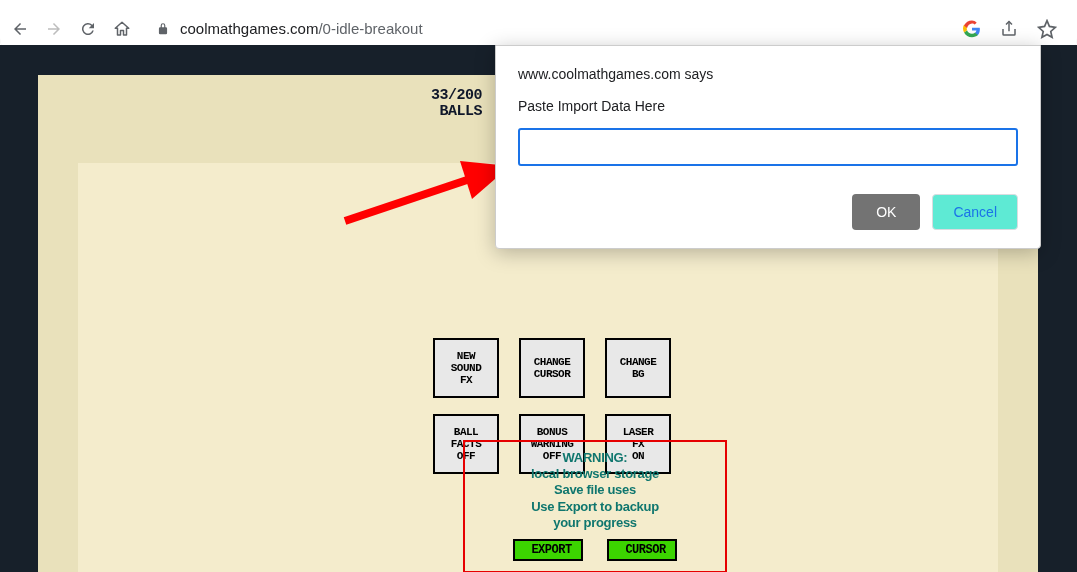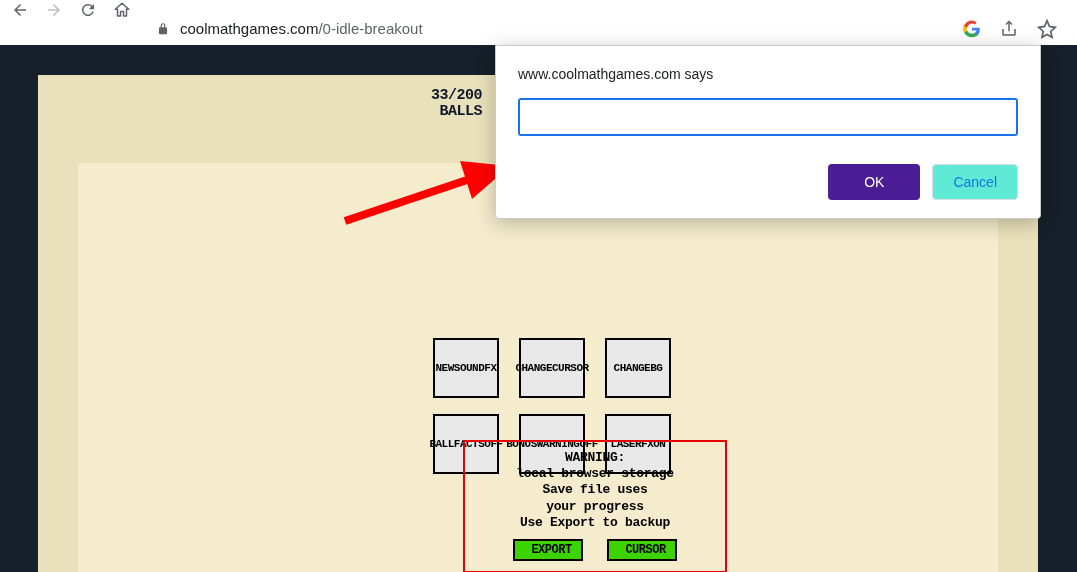--- a/index.html
+++ b/index.html
@@ -1,51 +1,51 @@
 <!DOCTYPE html>
 <html><head>
 <meta charset="utf-8">
 <style>
   * { box-sizing: border-box; margin: 0; padding: 0; }
   body { width: 1077px; height: 572px; overflow: hidden; font-family: Arial, sans-serif; background: #fff; position: relative; }
 
   
-  .chrome-bar { height: 58px; background: #fff; border-bottom: 1px solid #e0e0e0; display: flex; padding: 0 10px; gap: 14px; border-radius: 20px; }
+  .chrome-bar { height: 58px; background: #fff; border-bottom: 1px solid #e0e0e0; display: flex; align-items: center; padding: 0 10px; gap: 14px; border-radius: 20px; }
   .nav-btn { width: 20px; height: 20px; display: flex; align-items: center; justify-content: center; color: #5f6368; }
   .nav-btn.disabled { color: #bdbdbd; }
   .address-wrap { flex: 1; display: flex; align-items: center; gap: 10px; padding-left: 10px; }
   .lock { width: 14px; height: 14px; }
   .url { font-size: 15px; color: #202124; }
   .url .rest { color: #5f6368; }
   .right-icons { display: flex; align-items: center; gap: 18px; padding-right: 10px; }
 
   
   .page { position: absolute; top: 45px; left: 0; right: 0; bottom: 0; background: #17202a; }
   .game-outer { position: absolute; left: 38px; top: 30px; width: 1000px; height: 500px; background: #e9e1bb; }
   .stats { position: absolute; top: 13px; right: 556px; text-align: right; font-family: 'Courier New', monospace; font-weight: bold; color: #0f172a; font-size: 15px; line-height: 1.05; letter-spacing: -0.5px; }
   .game-inner { position: absolute; left: 40px; top: 88px; width: 920px; height: 420px; background: #f4eccc; }
 
   .btn-grid { position: absolute; left: 355px; top: 175px; display: grid; grid-template-columns: repeat(3, 66px); column-gap: 20px; row-gap: 16px; }
-  .game-btn { width: 66px; height: 60px; background: #e8e8e8; border: 2px solid #000; display: flex; flex-direction: row; align-items: center; justify-content: center; font-family: 'Courier New', monospace; font-weight: bold; font-size: 11px; line-height: 1.1; text-align: center; letter-spacing: -0.5px; cursor: pointer; }
+  .game-btn { width: 66px; height: 60px; background: #e8e8e8; border: 2px solid #000; display: flex; flex-direction: column; align-items: center; justify-content: center; font-family: 'Courier New', monospace; font-weight: bold; font-size: 11px; line-height: 1.1; text-align: center; letter-spacing: -0.5px; cursor: pointer; }
 
   .warn-box { position: absolute; left: 385px; bottom: 10px; width: 264px; border: 2px solid #e60000; padding: 8px 12px 10px; text-align: center; }
-  .warn-text { font-family: Liberation Mono, monospace; font-weight: bold; color: #000000; font-size: 13px; line-height: 1.25; letter-spacing: -0.3px; }
+  .warn-text { font-family: Liberation Sans, sans-serif; font-weight: bold; color: #0f766e; font-size: 13px; line-height: 1.25; letter-spacing: -0.3px; }
   .export-row { margin-top: 8px; display: flex; justify-content: center; gap: 24px; }
   .ex-btn { width: 70px; height: 22px; background: #3cd400; border: 2px solid #000; font-family: 'Courier New', monospace; font-weight: bold; font-size: 12px; display: flex; align-items: center; justify-content: center; cursor: pointer; letter-spacing: -0.5px; padding-left: 7px; }
 
   
   .arrow-wrap { position: absolute; left: 340px; top: 116px; width: 170px; height: 70px; pointer-events: none; }
 
   
   .dialog { position: absolute; left: 495px; top: 45px; width: 546px; background: #fff; border: 1px solid #ccc; border-radius: 0 0 4px 4px; box-shadow: 0 4px 20px rgba(0,0,0,0.25); padding: 20px 22px 18px; }
   .dlg-title { font-size: 14px; color: #202124; margin-bottom: 16px; }
   .dlg-sub { font-size: 14px; color: #202124; margin-bottom: 14px; }
   .dlg-input { width: 100%; height: 38px; border: 2px solid #1a73e8; border-radius: 3px; padding: 0 10px; font-size: 14px; outline: none; }
   .dlg-btns { display: flex; justify-content: flex-end; gap: 12px; margin-top: 28px; }
-  .dlg-ok { background: #4c1d95; color: #fff; border: none; border-radius: 4px; padding: 9px 36px; font-size: 14px; cursor: pointer; }
+  .dlg-ok { background: #737373; color: #fff; border: none; border-radius: 4px; padding: 9px 24px; font-size: 14px; cursor: pointer; }
   .dlg-cancel { background: #5eead4; color: #1a73e8; border: 1px solid #dadce0; border-radius: 4px; padding: 9px 20px; font-size: 14px; cursor: pointer; }
 
   
   .gicon { width:18px; height:18px; border-radius:50%; display:flex; align-items:center; justify-content:center; }
 </style>
 </head>
 <body>
 
 <div class="chrome-bar">
   <div class="nav-btn">
@@ -136,39 +136,40 @@
             <span>FX</span>
             <span>ON</span>
           </div>
       </div>
 
       <div class="warn-box">
         <div class="warn-text">
           <div>WARNING:</div>
           <div>local browser storage</div>
           <div>Save file uses</div>
+          <div>Use Export to backup</div>
           <div>your progress</div>
-          <div>Use Export to backup</div>
         </div>
         <div class="export-row">
           <div class="ex-btn">EXPORT</div>
           <div class="ex-btn">CURSOR</div>
         </div>
       </div>
     </div>
   </div>
 
   <div class="arrow-wrap">
     <svg width="170" height="70" viewBox="0 0 170 70">
       <line x1="5" y1="60" x2="130" y2="18" stroke="#ff0000" stroke-width="8"></line>
       <polygon points="170,5 120,0 132,38" fill="#ff0000"></polygon>
     </svg>
   </div>
 </div>
 
 <div class="dialog">
   <div class="dlg-title">www.coolmathgames.com says</div>
+  <div class="dlg-sub">Paste Import Data Here</div>
   <input class="dlg-input" type="text" value="" style="">
   <div class="dlg-btns">
     <button class="dlg-ok">OK</button>
     <button class="dlg-cancel">Cancel</button>
   </div>
 </div>
 
 </body></html>

